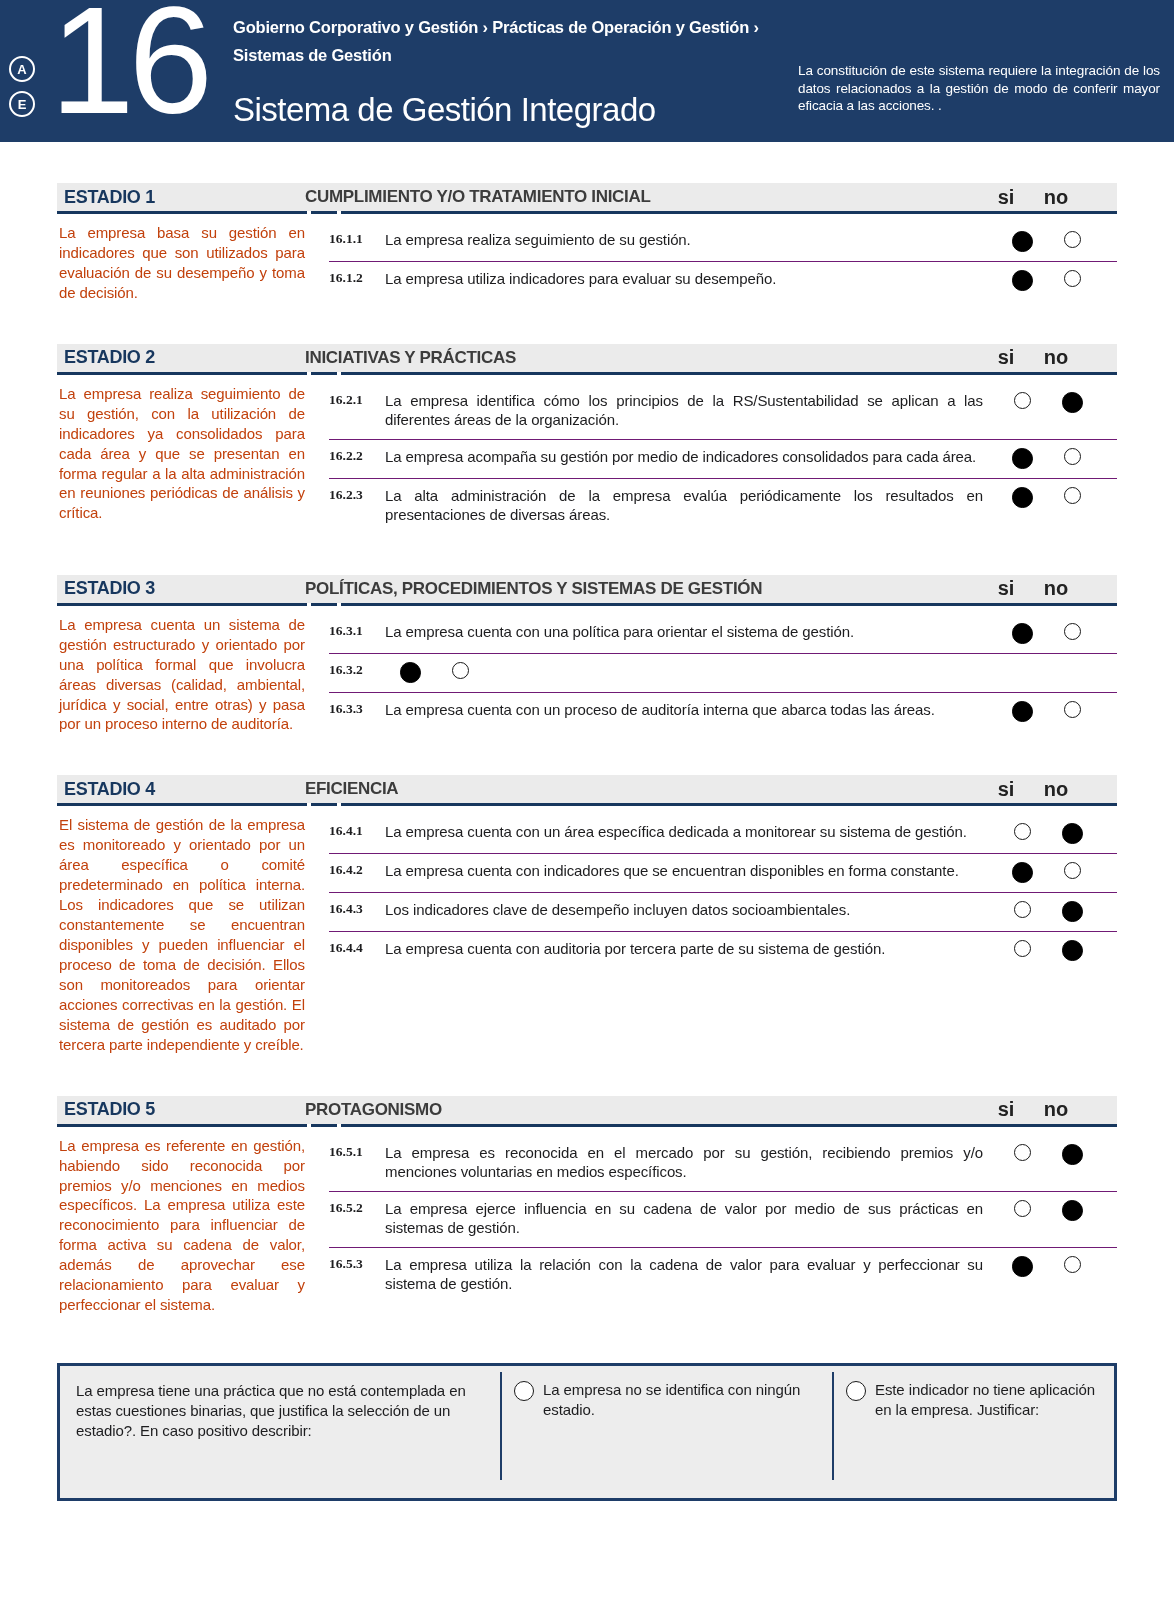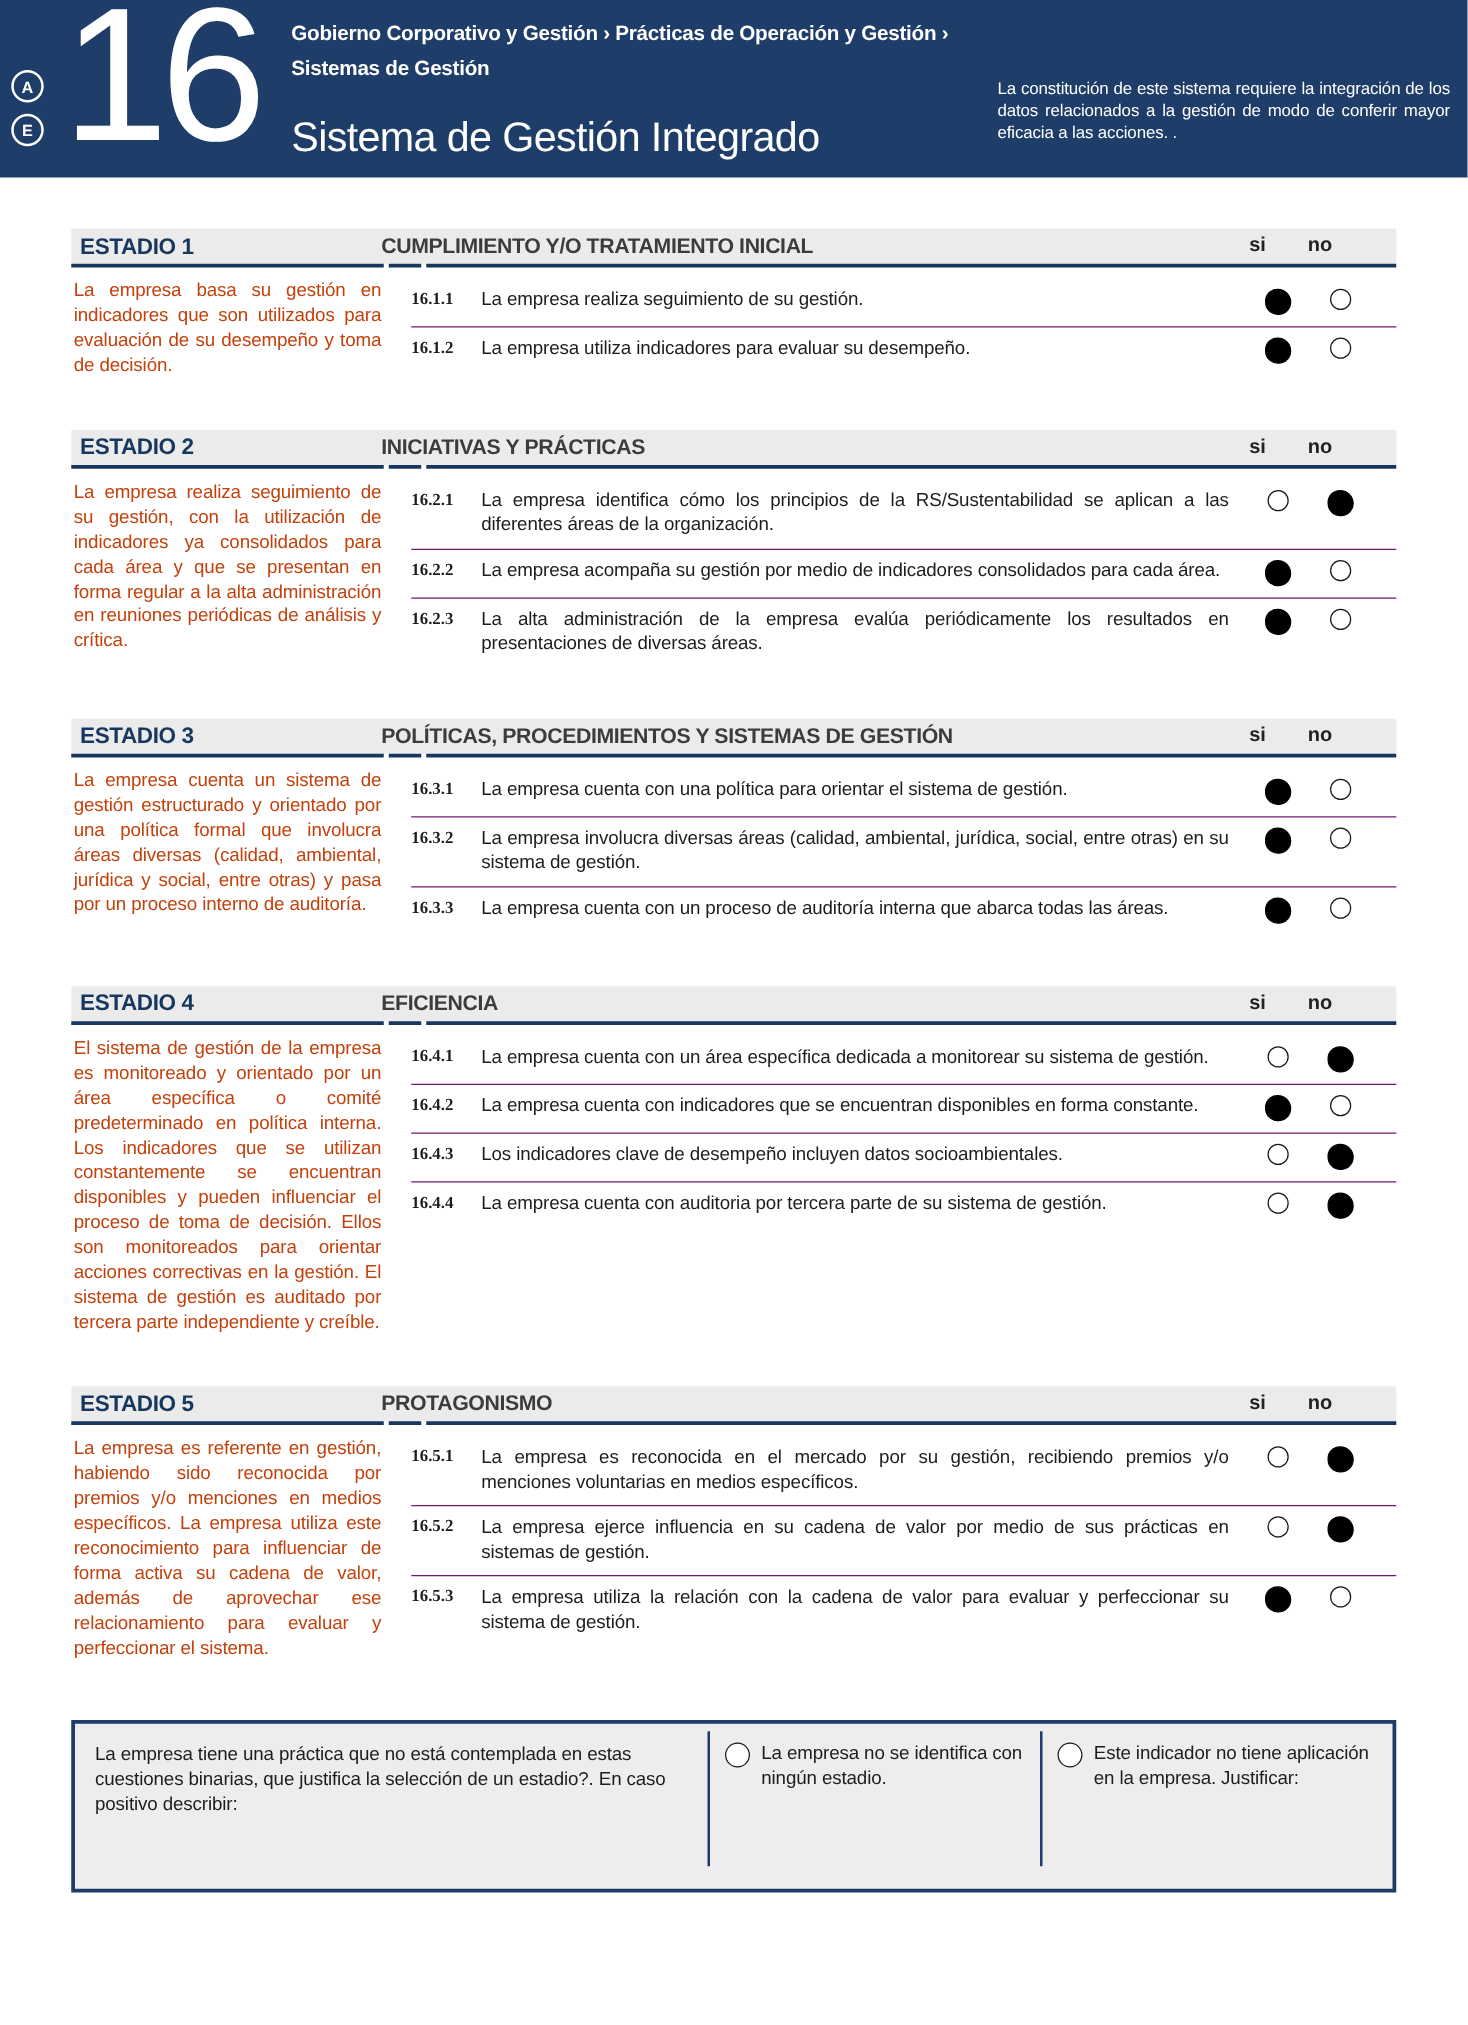--- a/index.html
+++ b/index.html
@@ -25,21 +25,21 @@
     line-height:1.3;text-align:justify;letter-spacing:-0.1px;}
 
   
   .content{width:1060px;margin:0 57px;}
   .section{margin-top:41px;}
   .secbar{display:flex;align-items:center;height:28px;background:#ebebeb;padding-right:36px;}
   .stage{width:248px;flex:none;padding-left:7px;font-size:18px;font-weight:bold;
     color:#17375e;letter-spacing:-0.3px;box-sizing:border-box;}
   .sectitle{flex:1;font-size:17px;font-weight:bold;color:#3c3c3c;letter-spacing:-0.3px;}
   .cell{width:50px;flex:none;display:flex;align-items:center;justify-content:center;}
-  .yn-label{font-size:16px;font-weight:bold;color:#222;}
+  .yn-label{font-size:20px;font-weight:bold;color:#222;}
   .underline{display:flex;gap:4px;height:3px;}
   .underline span{background:#17375e;height:3px;display:block;}
   .u1{width:250px;flex:none;}
   .u2{width:26px;flex:none;}
   .u3{flex:1;}
   .secbody{display:flex;align-items:flex-start;padding-top:9px;}
   .sidebar{width:248px;flex:none;margin-right:24px;font-size:15px;line-height:1.33;
     text-align:justify;color:#c2410c;letter-spacing:-0.1px;padding-left:2px;box-sizing:border-box;}
   .qlist{flex:1;}
   .qrow{display:flex;align-items:flex-start;padding:7px 20px 9px 0;}
@@ -51,21 +51,21 @@
     background:#fff;box-sizing:border-box;}
   .qrow .cell{padding-top:1px;}
   .qrow[data-answer="si"] .radio-si,
   .qrow[data-answer="no"] .radio-no{
     width:21px;height:21px;background:#000;border-color:#000;
     border-radius:48% 52% 50% 50%;}
 
   
   .fbox{margin:48px 57px 0 57px;border:3px solid #1e3d68;background:#ededed;
     display:flex;min-height:138px;box-sizing:border-box;}
-  .fcell1{width:506px;flex:none;padding:15px 26px 28px 16px;font-size:15px;
+  .fcell1{width:440px;flex:none;padding:15px 26px 28px 16px;font-size:15px;
     line-height:1.33;box-sizing:border-box;letter-spacing:-0.1px;}
   .fdiv{width:2px;flex:none;background:#1e3d68;margin:6px 0 18px 0;}
   .fcell2{flex:1;padding:14px 12px 12px 12px;display:flex;gap:9px;align-items:flex-start;}
   .fcell3{width:280px;flex:none;padding:14px 12px 12px 12px;display:flex;gap:9px;
     align-items:flex-start;box-sizing:border-box;}
   .fcell2 .radio,.fcell3 .radio{flex:none;width:20px;height:20px;margin-top:1px;}
   .ftext{font-size:15px;line-height:1.33;letter-spacing:-0.1px;}
 </style>
 </head>
 <body>
@@ -198,21 +198,20 @@
             <span class="qtext">La empresa cuenta con una política para orientar el sistema de gestión.</span>
             <span class="cell">
                 <span class="radio radio-si"></span>
               </span>
             <span class="cell">
                 <span class="radio radio-no"></span>
               </span>
           </div>
           <div class="qrow" data-answer="si">
             <span class="qnum">16.3.2</span>
-            <span class="qtext">La empresa involucra diversas áreas (calidad, ambiental, jurídica, social, entre otras) en su sistema de gestión.</span>
             <span class="cell">
                 <span class="radio radio-si"></span>
               </span>
             <span class="cell">
                 <span class="radio radio-no"></span>
               </span>
           </div>
           <div class="qrow" data-answer="si">
             <span class="qnum">16.3.3</span>
             <span class="qtext">La empresa cuenta con un proceso de auditoría interna que abarca todas las áreas.</span>

